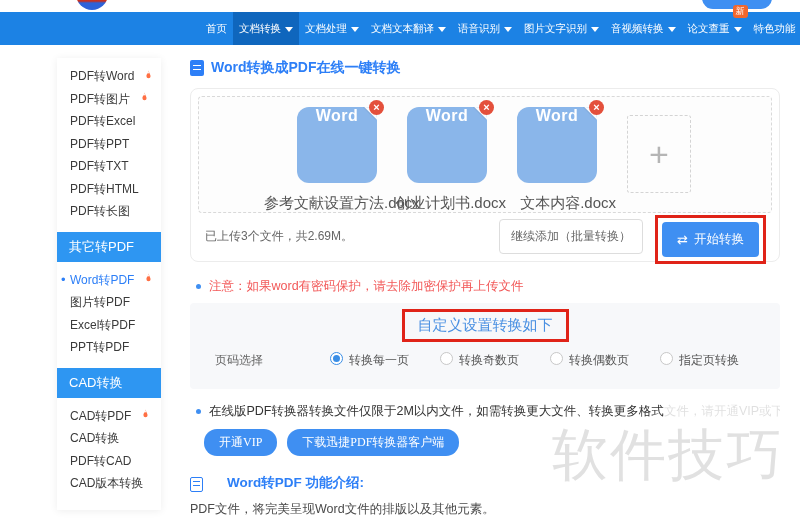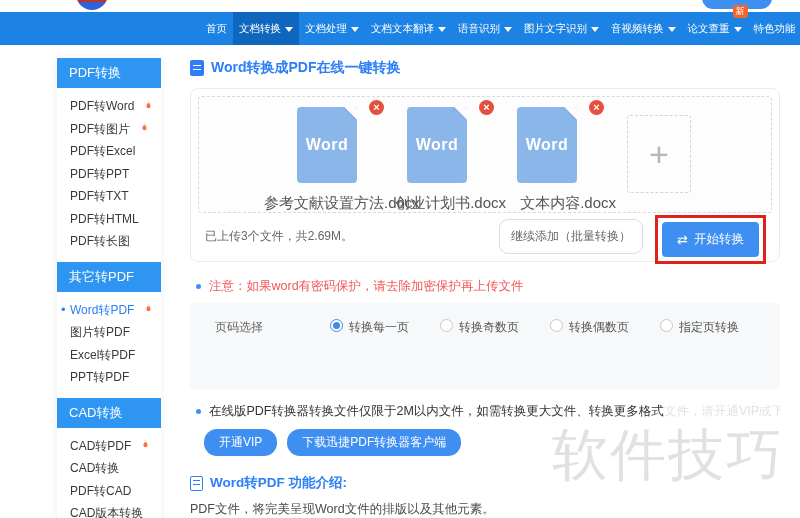--- a/index.html
+++ b/index.html
@@ -48,38 +48,38 @@
   .doc-icon{position:relative;width:14px;height:16px;background:var(--accent);border-radius:2px}
   .doc-icon::after{content:'';position:absolute;left:3px;right:3px;top:5px;height:7px;
     background:repeating-linear-gradient(to bottom,#fff 0 1.5px,transparent 1.5px 4px)}
   .page-title{font-size:14px;font-weight:bold;color:var(--accent)}
 
   .upload-box{position:relative;margin-top:10px;width:100%;height:174px;border:1px solid #ececec;
     border-radius:8px;background:#fff}
   .dropzone{position:absolute;left:7px;right:7px;top:7px;height:117px;border:1.5px dashed #d9d9d9;
     border-radius:4px;background:#fdfdfd;display:flex;padding:10px 0 0 98px;gap:44px}
   .file-card{position:relative;width:66px;flex:0 0 auto}
-  .word-icon{position:relative;width:60px;height:76px;background:var(--word-icon-blue);border-radius:4px;
-    overflow:hidden;display:flex;align-items:center;justify-content:center}
+  .word-icon{position:relative;width:80px;height:76px;background:var(--word-icon-blue);border-radius:12px;
+    overflow:hidden;display:flex;align-items:flex-start;justify-content:center}
   .word-label{color:#fff;font-weight:bold;font-size:16px;letter-spacing:.5px}
   .fold{position:absolute;top:-9px;right:-9px;width:18px;height:18px;background:#fdfdfd;
     transform:rotate(45deg);box-shadow:-1px 1px 1px rgba(0,0,0,.08)}
   .close{position:absolute;top:-7px;right:-21px;width:15px;height:15px;border-radius:50%;
     background:var(--close-red);color:#fff;font-size:11px;line-height:14px;text-align:center;
     font-weight:bold;cursor:pointer}
   .file-name{width:132px;margin:11px 0 0 -33px;text-align:right;font-size:15px;color:#555;
     white-space:nowrap}
   .add-box{width:64px;height:78px;margin-top:8px;border:1.5px dashed #d4d4d4;border-radius:3px;
     display:flex;align-items:center;justify-content:center;cursor:pointer}
   .plus{font-size:34px;font-weight:300;color:#b5b5b5;line-height:1}
 
   .upload-footer{position:absolute;left:0;right:8px;bottom:0;height:49px;display:flex;align-items:center;
     padding:0 5px 0 14px}
   .upload-status{flex:1;font-size:12px;color:#666}
-  .btn-outline{background:#fff;border:1px solid #ddd;border-radius:9px;color:#666;font-size:12px;
+  .btn-outline{background:#fff;border:1px solid #ddd;border-radius:4px;color:#666;font-size:12px;
     padding:8px 11px;margin-right:12px;cursor:pointer;white-space:nowrap;
     font-family:"Liberation Sans","DejaVu Sans",sans-serif}
   .red-box{border:3px solid var(--highlight-red);padding:4px;margin-bottom:-6px;background:transparent}
   .btn-primary{display:flex;align-items:center;gap:6px;background:var(--button-blue);border:none;
     border-radius:4px;color:#fff;font-size:12.5px;padding:9px 15px;cursor:pointer;white-space:nowrap;
     font-family:"Liberation Sans","DejaVu Sans",sans-serif}
   .swap-icon{font-size:13px;line-height:1;font-family:"DejaVu Sans",sans-serif}
 
   .notice{margin-top:16px;font-size:12.5px;color:var(--notice-red);display:flex;align-items:center}
   .dot{width:5px;height:5px;border-radius:50%;background:var(--button-blue);margin:0 8px 0 6px;flex:0 0 auto}
@@ -97,24 +97,24 @@
   .radio.checked::after{content:'';display:block;width:7px;height:7px;margin:2px;border-radius:50%;
     background:#3a8ee6}
   .radio-label{font-size:12px;color:#555;white-space:nowrap}
 
   .vip{margin-top:14px}
   .vip-note{font-size:12.5px;color:#333;display:flex;align-items:center;white-space:nowrap;overflow:hidden}
   .ghost{opacity:.15}
   .vip-buttons{display:flex;gap:10px;margin-top:9px;margin-left:14px}
   .pill{background:var(--button-blue);border:none;border-radius:13px;color:#fff;font-size:12px;
     padding:5px 15px;cursor:pointer;white-space:nowrap;
-    font-family:Liberation Sans, sans-serif}
+    font-family:Liberation Serif, serif}
 
   .intro{margin-top:18px}
-  .intro-title-row{display:flex;align-items:center;gap:7px}
+  .intro-title-row{display:flex;align-items:flex-end;gap:24px}
   .doc-icon2{position:relative;width:13px;height:15px;border:1.5px solid var(--accent);border-radius:2px}
   .doc-icon2::after{content:'';position:absolute;left:2px;right:2px;top:3px;height:7px;
     background:repeating-linear-gradient(to bottom,var(--accent) 0 1.5px,transparent 1.5px 4px)}
   .intro-title{font-size:13.5px;font-weight:bold;color:var(--accent)}
   .intro-text{margin-top:8px;font-size:12.5px;color:#4a4a4a;line-height:19px}
 </style>
 </head>
 <body>
 
 <div class="page">
@@ -157,21 +157,20 @@
           <span class="caret"></span>
           <span class="nav-badge">新</span>
         </div>
         <div class="nav-item">
           <span class="nav-label">特色功能</span>
           <span class="caret"></span>
         </div>
       </nav>
 
     <aside class="sidebar" id="sidebar">
-        <div class="sb-header">PDF转换</div>
         <div class="sb-list">
           <div class="sb-item">
             <span class="sb-label">PDF转Word</span>
             <span class="flame">
               <svg viewBox="0 0 24 24" width="11" height="13">
                 <path fill="#ff6f43" d="M12 1c1.5 4.5-4.5 7-4.5 12.5a4.5 4.5 0 0 0 9 0C16.5 10 14 9 14 5.5c-2 1-2.5 2.5-3.5 3 1-3 .5-5.5 1.5-7.5z"></path>
               </svg>
             </span>
           </div>
           <div class="sb-item">
@@ -288,20 +287,25 @@
           </div>
         </div>
       </section>
 
       <p class="notice">
         <span class="dot"></span>
         <span>注意：如果word有密码保护，请去除加密保护再上传文件</span>
       </p>
 
       <section class="settings">
+        <div class="settings-title-wrap">
+          <div class="red-box2">
+            <span class="settings-title">自定义设置转换如下</span>
+          </div>
+        </div>
         <div class="options-row">
           <span class="opt-label">页码选择</span>
           <div class="radio-options" id="radio-options">
               <label class="radio-item">
                 <span class="radio checked"></span>
                 <span class="radio-label">转换每一页</span>
               </label>
               <label class="radio-item">
                 <span class="radio"></span>
                 <span class="radio-label">转换奇数页</span>

